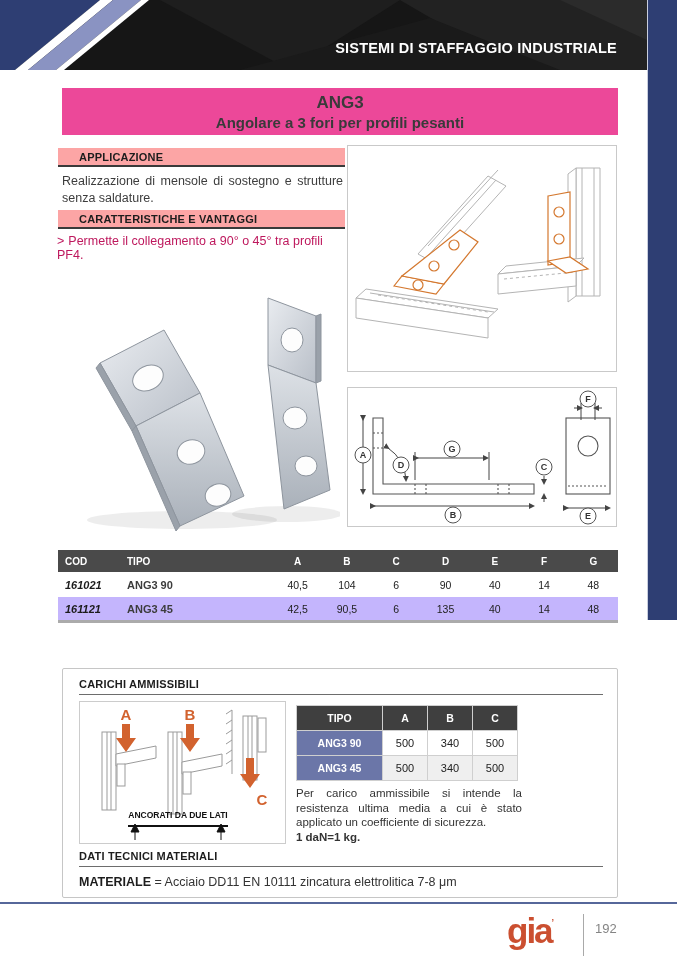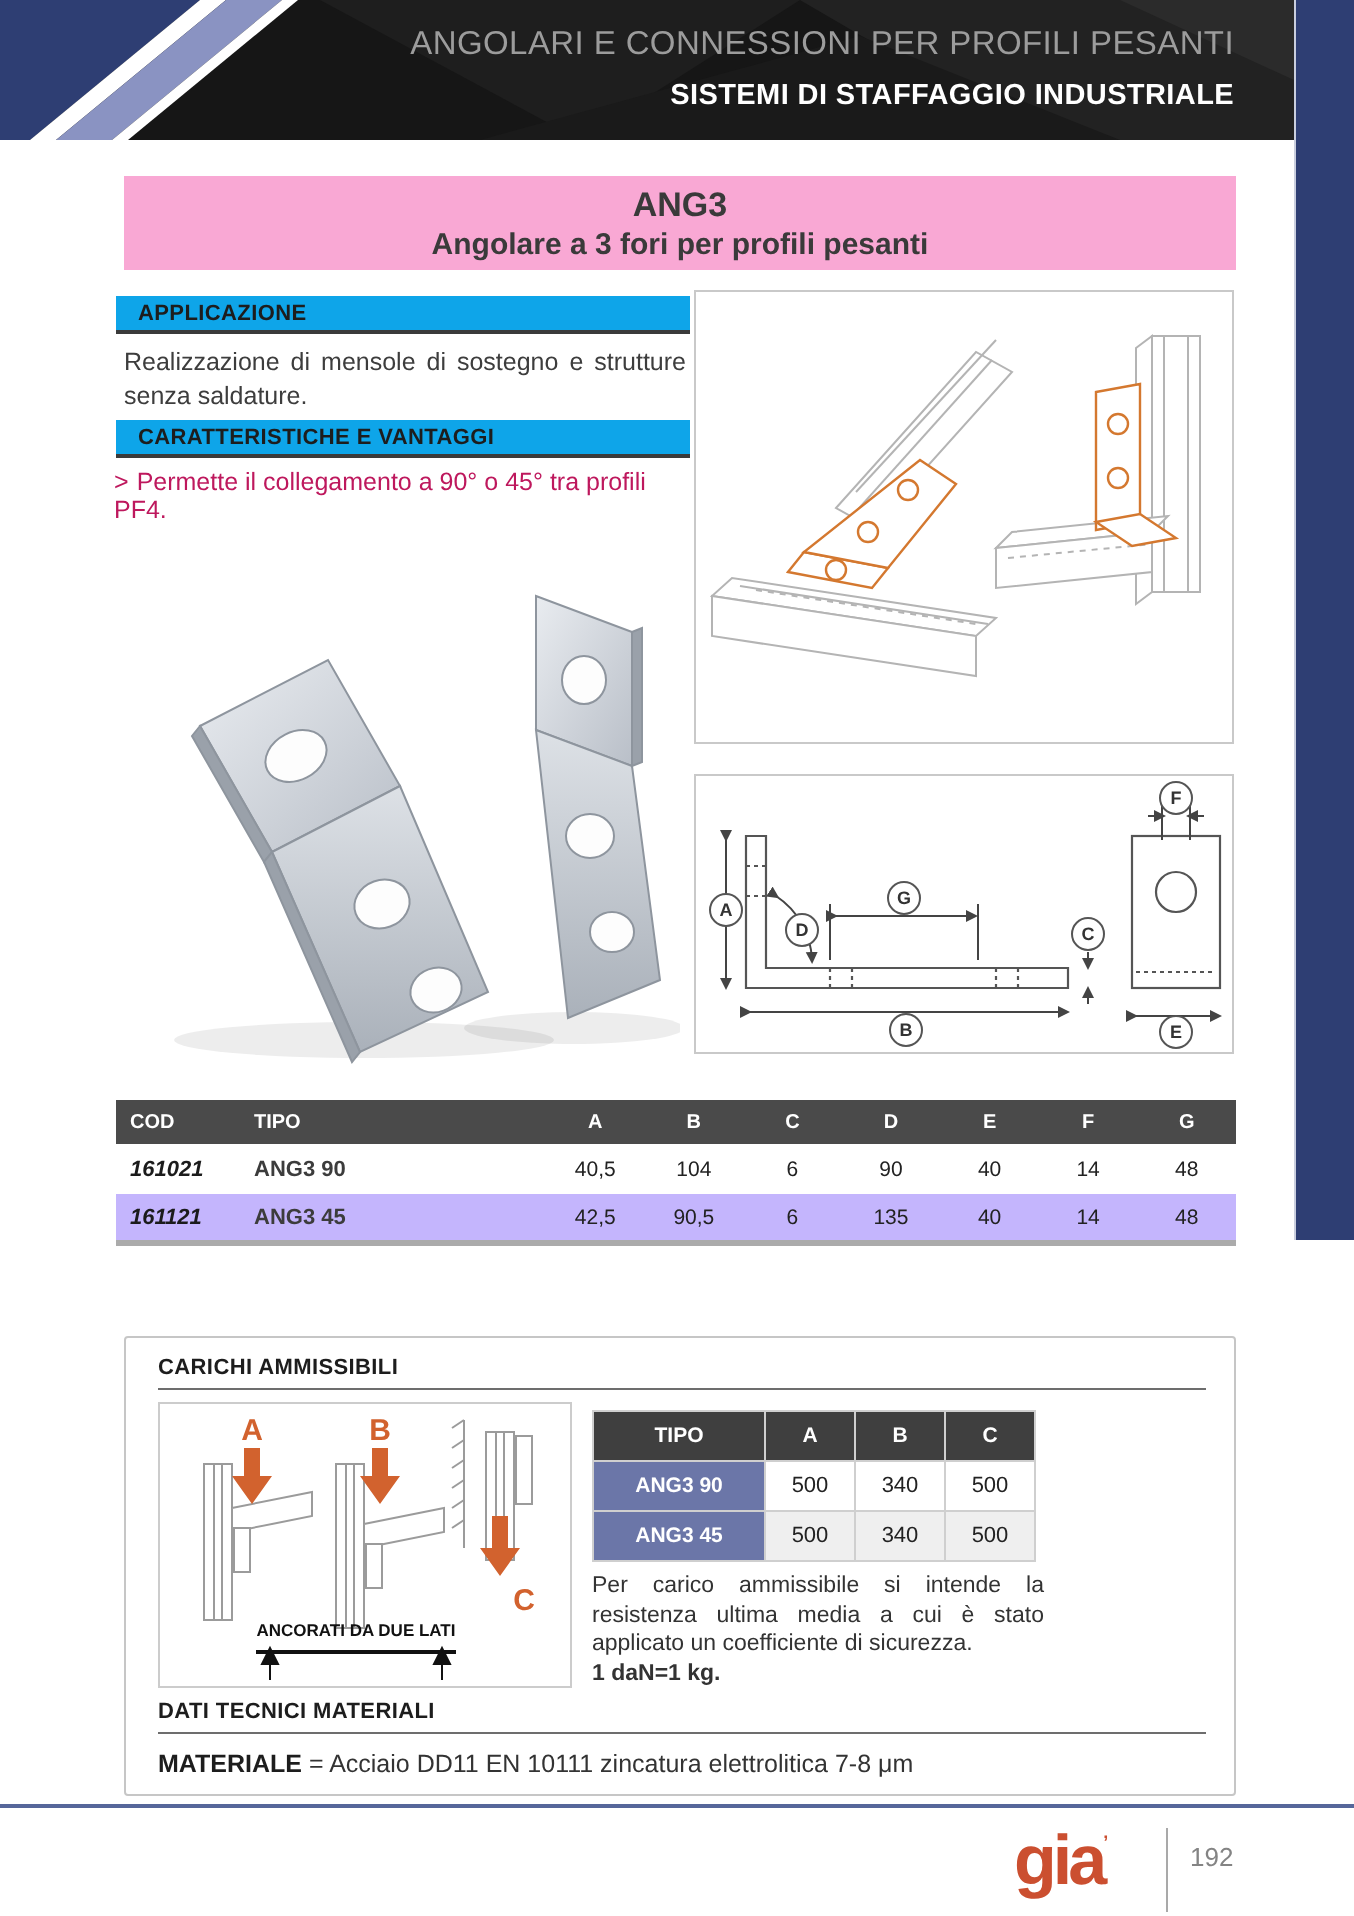--- a/index.html
+++ b/index.html
@@ -7,27 +7,27 @@
   body { position:relative; background:#fff; font-family:"Liberation Sans", sans-serif; overflow:hidden; }
 
   
   .header { position:absolute; left:0; top:0; width:647px; height:70px; background:#161616; overflow:hidden; }
   .header-facets, .header-stripes { position:absolute; left:0; top:0; }
   .h-line1 { position:absolute; right:30px; top:13px; font-size:16.5px; color:#9c9c9c; letter-spacing:.2px; white-space:nowrap; }
   .h-line2 { position:absolute; right:30px; top:40px; font-size:14.5px; font-weight:bold; color:#ffffff; letter-spacing:.2px; white-space:nowrap; }
   .side-bar { position:absolute; right:0; top:0; width:30px; height:620px; background:#2e3e73; border-left:1px solid #c9cede; }
 
   
-  .title-box { position:absolute; left:62px; top:88px; width:556px; height:47px; background:#f9a8d4; text-align:center; padding-top:5px; }
+  .title-box { position:absolute; left:62px; top:88px; width:556px; height:47px; background:#ec4899; text-align:center; padding-top:5px; }
   .title-main { font-size:17px; font-weight:bold; color:#3a3a3a; line-height:20px; }
   .title-sub  { font-size:15px; font-weight:bold; color:#3a3a3a; line-height:19px; }
 
   
-  .sec-bar { position:absolute; left:58px; width:287px; height:19px; background:#0ea5e9; border-bottom:2px solid #3a3a3a;
-             font-size:11px; font-weight:bold; color:#1d1d1d; line-height:18px; padding-left:11px; letter-spacing:.2px; }
+  .sec-bar { position:absolute; left:58px; width:287px; height:19px; background:#fca5a5; border-bottom:2px solid #3a3a3a;
+             font-size:11px; font-weight:bold; color:#1d1d1d; line-height:18px; padding-left:21px; letter-spacing:.2px; }
   .bar-app { top:148px; }
   .bar-feat { top:210px; }
   .app-text { position:absolute; left:62px; top:173px; width:281px; font-size:12.5px; color:#3d3d3d; line-height:17px; text-align:justify; }
   .bullet-line { position:absolute; left:57px; top:234px; width:290px; font-size:12.5px; color:#be185d; }
   .bullet-line .marker { margin-right:4px; }
 
   .photo { position:absolute; left:72px; top:268px; width:268px; height:264px; }
 
   
   .illus-box { position:absolute; left:347px; top:145px; width:270px; height:227px; border:1px solid #c9c9c9; background:#fff; }
@@ -88,21 +88,20 @@
     <polygon points="400,0 647,0 647,70 520,70" fill="#222222"></polygon>
     <polygon points="560,0 647,0 647,40" fill="#2b2b2b"></polygon>
     <polygon points="240,70 430,18 560,70" fill="#1a1a1a"></polygon>
   </svg>
   <svg class="header-stripes" width="160" height="70">
     <polygon points="0,0 100,0 15,70 0,70" fill="#2e3e73"></polygon>
     <polygon points="100,0 113,0 28,70 15,70" fill="#ffffff"></polygon>
     <polygon points="113,0 141,0 56,70 28,70" fill="#8a93c2"></polygon>
     <polygon points="141,0 149,0 64,70 56,70" fill="#ffffff"></polygon>
   </svg>
-  <div class="h-line1">ANGOLARI E CONNESSIONI PER PROFILI PESANTI</div>
   <div class="h-line2">SISTEMI DI STAFFAGGIO INDUSTRIALE</div>
 </div>
 <div class="side-bar"></div>
 
 <div class="title-box">
   <div class="title-main">ANG3</div>
   <div class="title-sub">Angolare a 3 fori per profili pesanti</div>
 </div>
 
 <div class="sec-bar bar-app">APPLICAZIONE</div>

